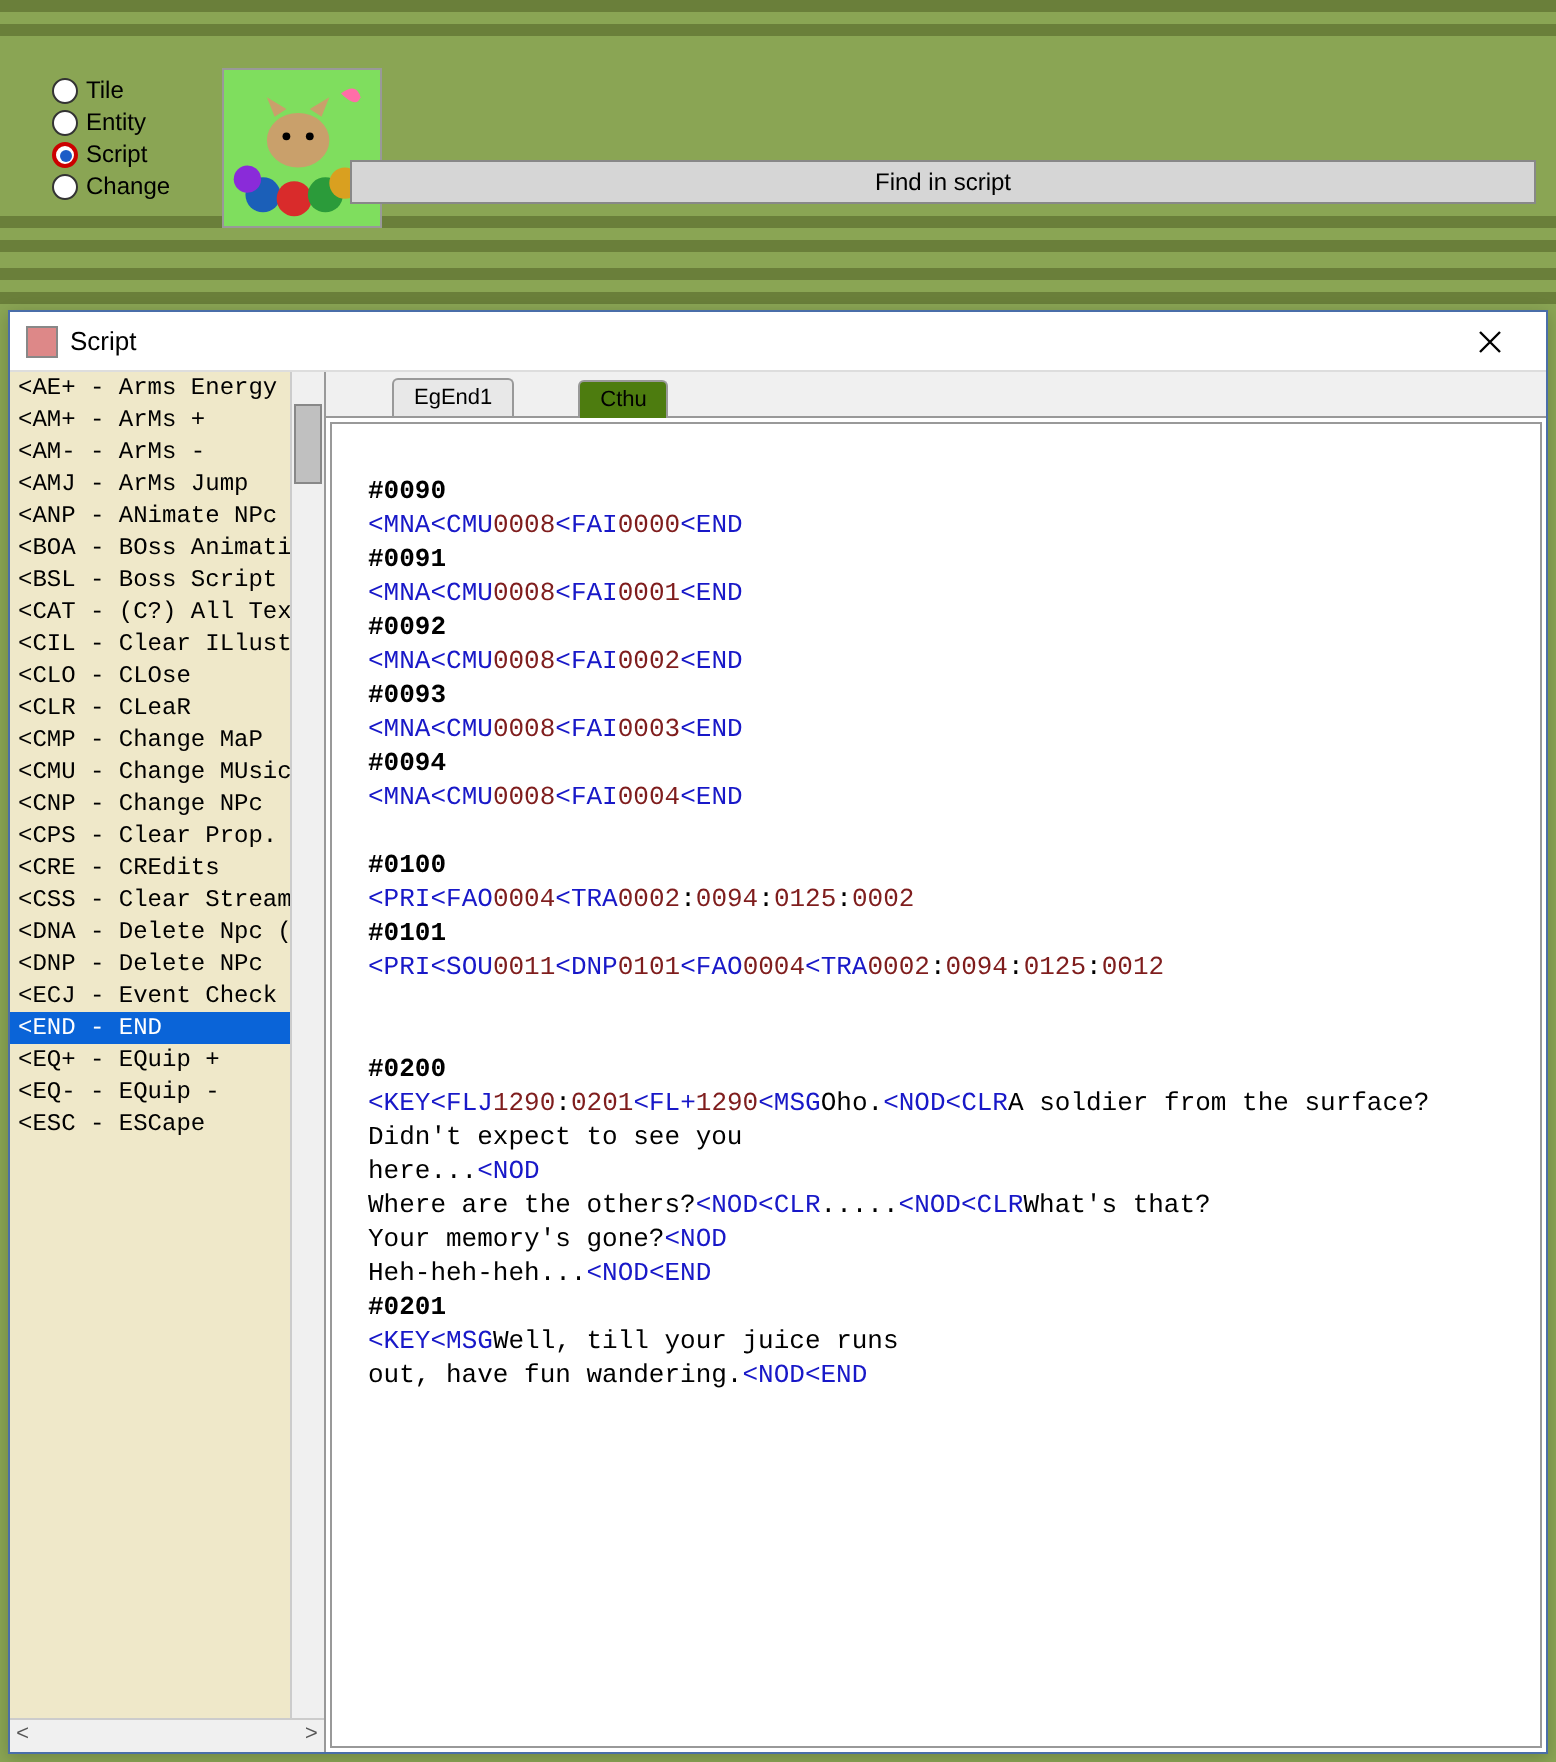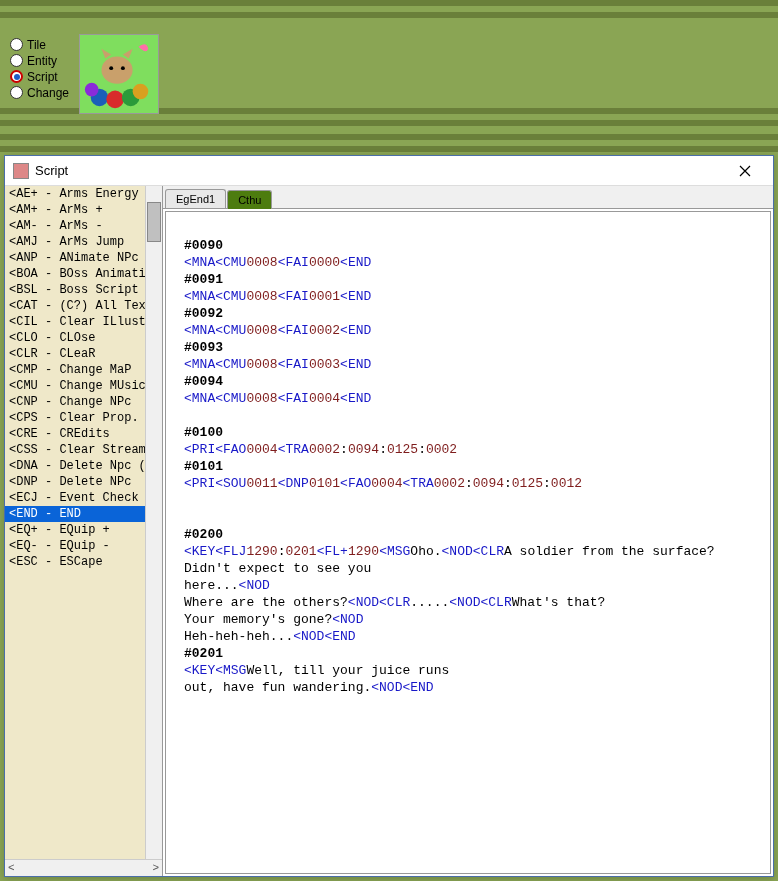--- a/index.html
+++ b/index.html
@@ -2,21 +2,21 @@
 <html><head>
 <meta charset="utf-8">
 <style>
 * { box-sizing: border-box; margin: 0; padding: 0; }
 body { font-family: "Segoe UI", Tahoma, sans-serif; font-size: 12px; background: #8aa554; width: 778px; height: 881px; overflow: hidden; position: relative; }
 
 .top-area { background: #8aa554; padding: 8px; height: 155px; position: relative; }
 
 .toolbar-row { display: flex; align-items: start; gap: 8px; padding-top: 24px; }
 .radio-panel { background: #8aa554; padding: 4px 2px; }
-.radio-row { display: flex; align-items: flex-start; gap: 4px; margin: 2px 0; cursor: pointer; }
+.radio-row { display: flex; align-items: flex-end; gap: 4px; margin: 2px 16px; cursor: pointer; }
 .radio-circle { width: 13px; height: 13px; border-radius: 50%; background: #fff; border: 1px solid #333; display: inline-flex; align-items: center; justify-content: center; }
 .radio-circle.selected { border: 2px solid #cc0000; }
 .radio-dot { width: 6px; height: 6px; border-radius: 50%; background: #1e5dc7; }
 .radio-label { color: #000; font-size: 12px; }
 
 .cat-icon { width: 80px; height: 80px; background: #7fde5e; border: 1px solid #999; position: relative; margin-top: 2px; }
 .cat-icon svg { width: 100%; height: 100%; }
 
 .find-bar { position: absolute; left: 175px; right: 10px; top: 80px; height: 22px; background: #d6d6d6; border: 1px solid #888; display: flex; align-items: center; justify-content: center; font-size: 12px; }
 
@@ -34,21 +34,21 @@
 .cmd-list { flex: 1; background: #efe8c9; overflow-y: hidden; font-family: "Courier New", monospace; font-size: 12px; position: relative; }
 .cmd-item { padding: 1px 4px; white-space: nowrap; overflow: hidden; cursor: pointer; }
 .cmd-item.sel { background: #0a64d8; color: #fff; }
 .cmd-scroll { position:absolute; right:0; top:0; bottom:17px; width:17px; background:#f0f0f0; border-left:1px solid #ccc;}
 .cmd-scroll-thumb { position:absolute; top:16px; left:1px; right:1px; height:40px; background:#c0c0c0; border:1px solid #888;}
 .cmd-hscroll { position:absolute; left:0; right:0; bottom:0; height:17px; background:#f0f0f0; border-top:1px solid #ccc; display:flex; justify-content:space-between; align-items:center; padding:0 3px; font-size:11px; color:#555;}
 .cmd-listwrap { position:absolute; left:0; right:17px; top:0; bottom:17px; overflow:hidden;}
 
 .right-col { flex: 1; display: flex; flex-direction: column; }
 .tabs { height: 23px; background: #f0f0f0; display: flex; align-items: end; padding-left: 2px; border-bottom: 1px solid #999; }
-.tab { padding: 3px 10px; background: #e8e8e8; border: 1px solid #999; border-bottom: none; margin-right: 1px; font-size: 11px; cursor: pointer; border-radius: 3px 3px 0 0; position: relative; }
+.tab { padding: 3px 10px; background: #e8e8e8; border: 1px solid #999; border-bottom: none; margin-right: 1px; font-size: 11px; cursor: pointer; border-radius: 3px 3px 0 0; position: relative; margin-left: 31px; }
 .tab.active { background: #4d7c0f; z-index: 1; top: 1px; }
 
 .script-content { flex: 1; background: #fff; padding: 8px 18px; font-family: "Courier New", monospace; font-size: 13px; line-height: 17px; overflow: auto; white-space: pre-wrap; border: 1px solid #999; margin: 2px; }
 .tok-event { color: #000; font-weight: bold; }
 .tok-cmd { color: #1818c8; }
 .tok-num { color: #7f1d1d; }
 .tok-text { color: #000; }
 </style>
 </head>
 <body>
@@ -93,20 +93,23 @@
         <circle cx="44" cy="34" r="2" fill="#000"></circle>
         <circle cx="20" cy="64" r="9" fill="#1b5fb8"></circle>
         <circle cx="36" cy="66" r="9" fill="#d92b2b"></circle>
         <circle cx="52" cy="64" r="9" fill="#2b9b3a"></circle>
         <circle cx="62" cy="58" r="8" fill="#d9a020"></circle>
         <circle cx="12" cy="56" r="7" fill="#8a2bd9"></circle>
       </svg>
     </div>
   </div>
 
+  <div class="find-bar">
+    <span>Find in script</span>
+  </div>
 </div>
 
 <div class="script-window">
   <div class="titlebar">
     <div class="title-icon"></div>
     <div class="title-text">Script</div>
     <div class="close-btn">
       <svg width="12" height="12" viewBox="0 0 12 12">
           <path d="M1 1 L11 11 M11 1 L1 11" stroke="#000" stroke-width="1.2"></path>
         </svg>

